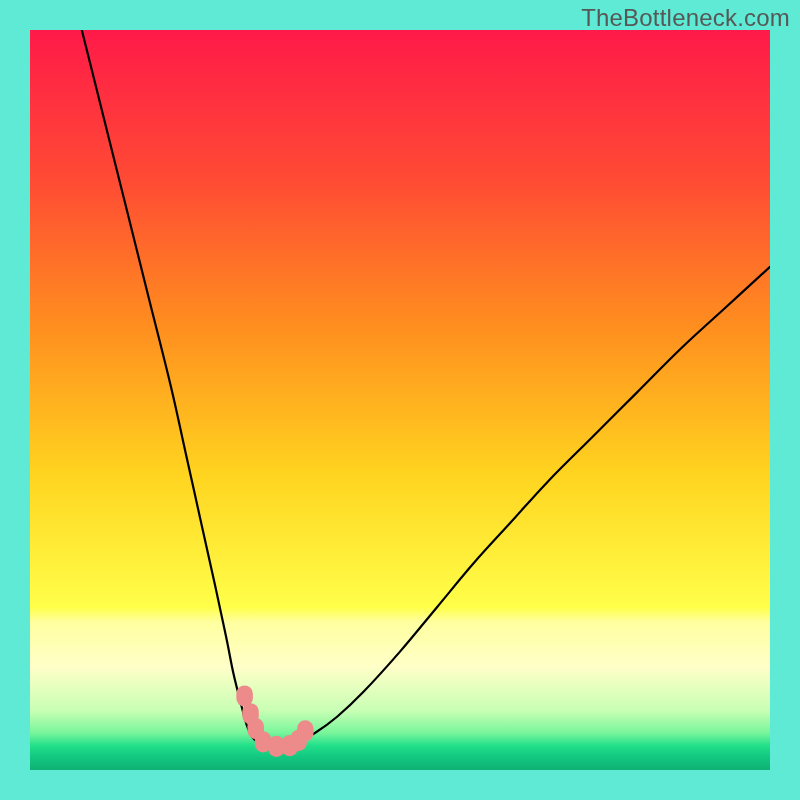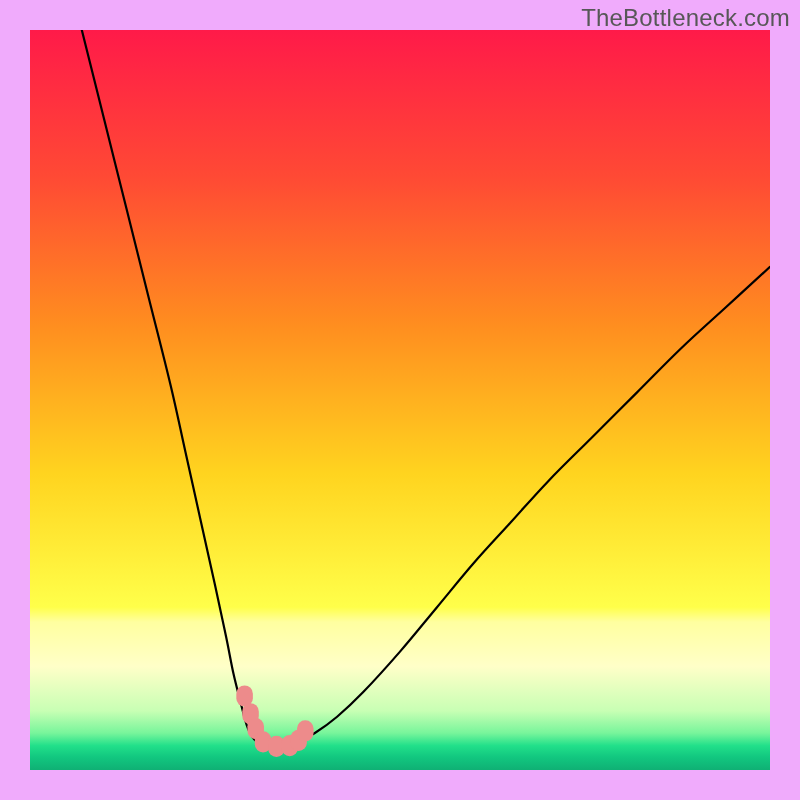--- a/index.html
+++ b/index.html
@@ -9,21 +9,21 @@
     height: 800px;
     background: #000;
     overflow: hidden;
     font-family: Arial, Helvetica, sans-serif;
   }
   .frame {
     position: absolute;
     top: 0; left: 0;
     width: 800px;
     height: 800px;
-    background: #f0abfc;
+    background: #5eead4;
   }
   .watermark {
     position: absolute;
     top: 4px;
     right: 10px;
     color: #575757;
     font-size: 24px;
     font-weight: 500;
     letter-spacing: 0.2px;
     z-index: 10;

